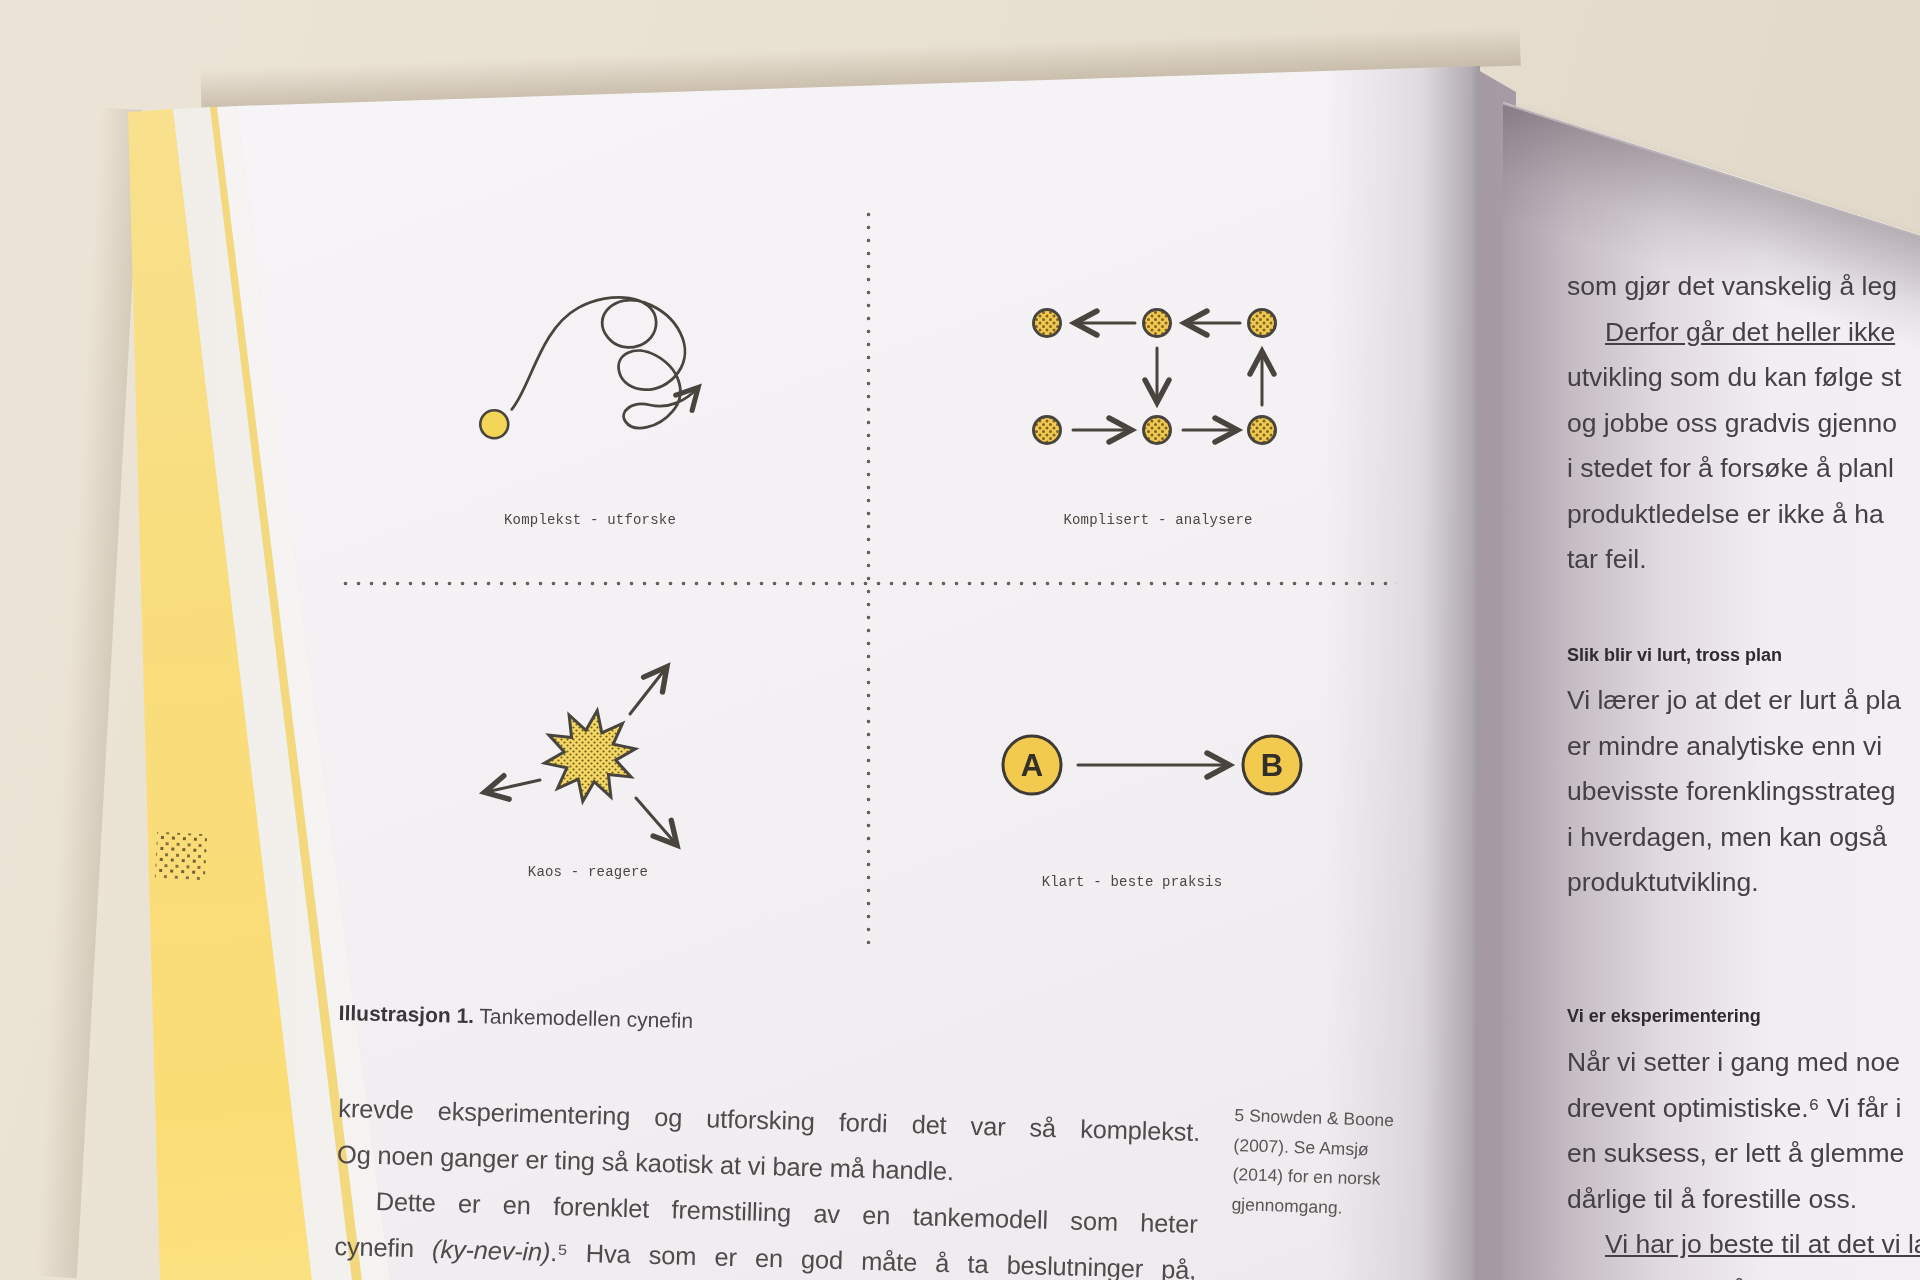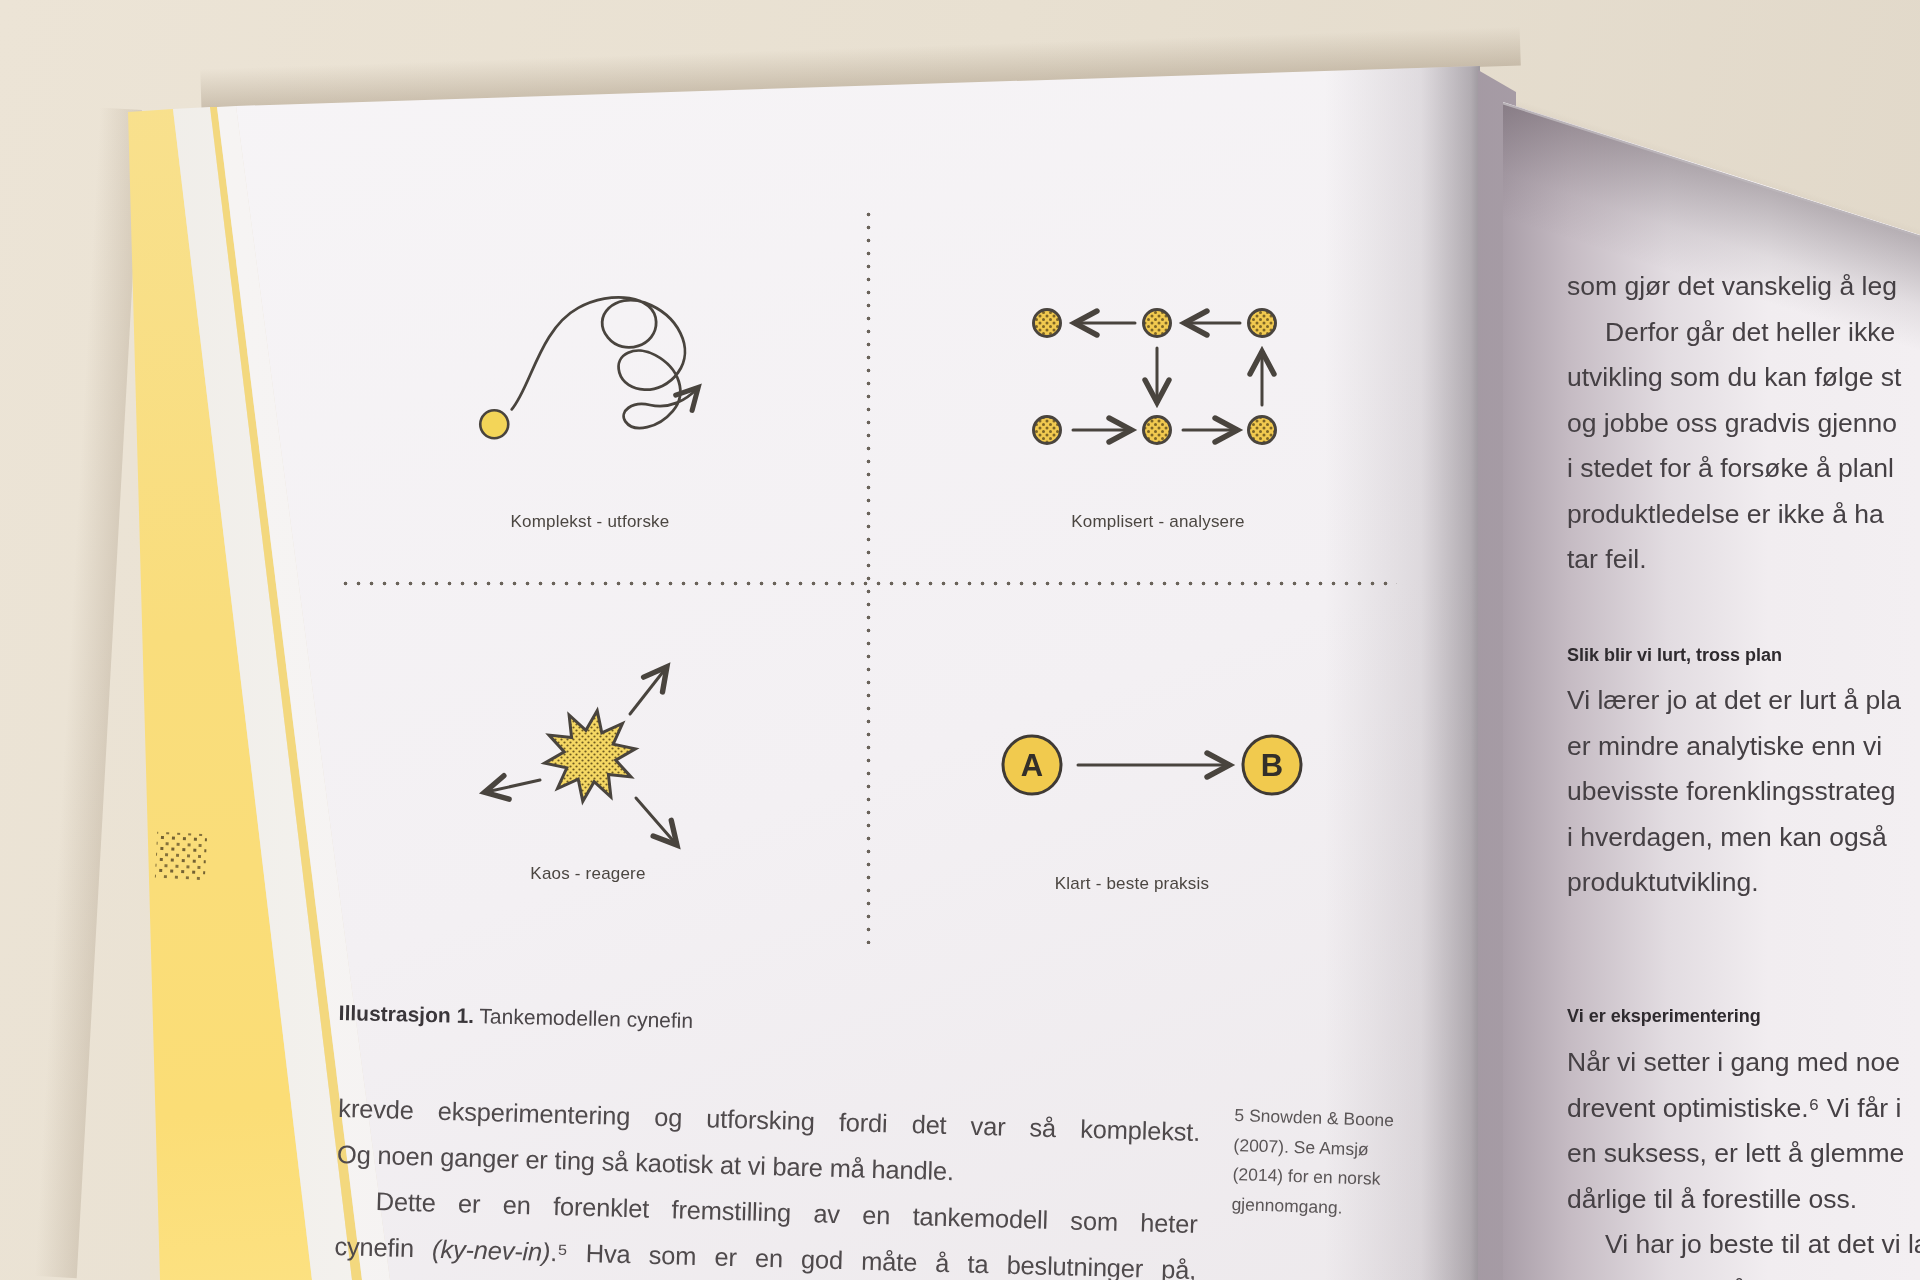--- a/index.html
+++ b/index.html
@@ -52,41 +52,41 @@
     background:linear-gradient(to bottom,rgba(80,68,76,.38),rgba(80,68,76,.10) 50%,rgba(80,68,76,0) 82%);}
   .pr-top-edge{position:absolute;left:1496px;top:96px;width:720px;height:6px;
     transform:rotate(17.7deg);transform-origin:left top;background:rgba(253,251,253,.92);}
 
   
   .dotline-h{position:absolute;left:339px;top:581px;width:1058px;height:5px;
     background:radial-gradient(circle,#6a635a 1.7px,rgba(0,0,0,0) 2.1px) 0 0/13px 5px;}
   .dotline-v{position:absolute;left:866px;top:208px;width:5px;height:736px;
     background:radial-gradient(circle,#6a635a 1.7px,rgba(0,0,0,0) 2.1px) 0 0/5px 13px;}
   .qsvg{position:absolute;overflow:visible;}
-  .qlabel{position:absolute;width:340px;text-align:center;font-size:17px;
-    color:#4b4641;letter-spacing:.2px;}
+  .qlabel{position:absolute;width:340px;text-align:center;font-size:14px;
+    color:#4b4641;letter-spacing:.2px;font-family:Liberation Mono, monospace;}
 
   
   .caption{position:absolute;left:339px;top:1001px;font-size:21px;color:#4a4548;
     transform:rotate(1.3deg);transform-origin:left top;white-space:nowrap;}
   .caption b{font-weight:700;color:#3a363a;}
   .bodytext{position:absolute;left:339px;top:1085px;width:862px;font-size:25.5px;
     line-height:46px;color:#4f4a4c;letter-spacing:-.2px;
     transform:rotate(1.6deg);transform-origin:left top;}
   .jline{text-align:justify;text-align-last:justify;}
   .indent{text-indent:40px;}
   .it{font-style:italic;}
   .footnote{position:absolute;left:1235px;top:1101px;width:190px;font-size:17.5px;
     line-height:29.5px;color:#5a5556;transform:rotate(1.9deg);transform-origin:left top;}
 
   
   .rblock{position:absolute;left:1567px;white-space:nowrap;color:#454044;
     font-size:26.5px;line-height:45.5px;margin-top:48px;}
   .rhead{font-weight:700;color:#2e2a2e;font-size:18px;}
-  .rindent{padding-left:38px;}
+  .rindent{padding-left:38px;text-decoration:underline;}
 </style>
 </head>
 <body>
 
 <div class="scene">
 
   <svg width="0" height="0" style="position:absolute">
     <defs>
       <marker id="arrow" markerWidth="12" markerHeight="12" refX="8" refY="5" orient="auto">
         <path d="M1,1 L8.5,5 L1,9" fill="none" stroke="#49443e" stroke-width="1.8" stroke-linecap="round"></path>

